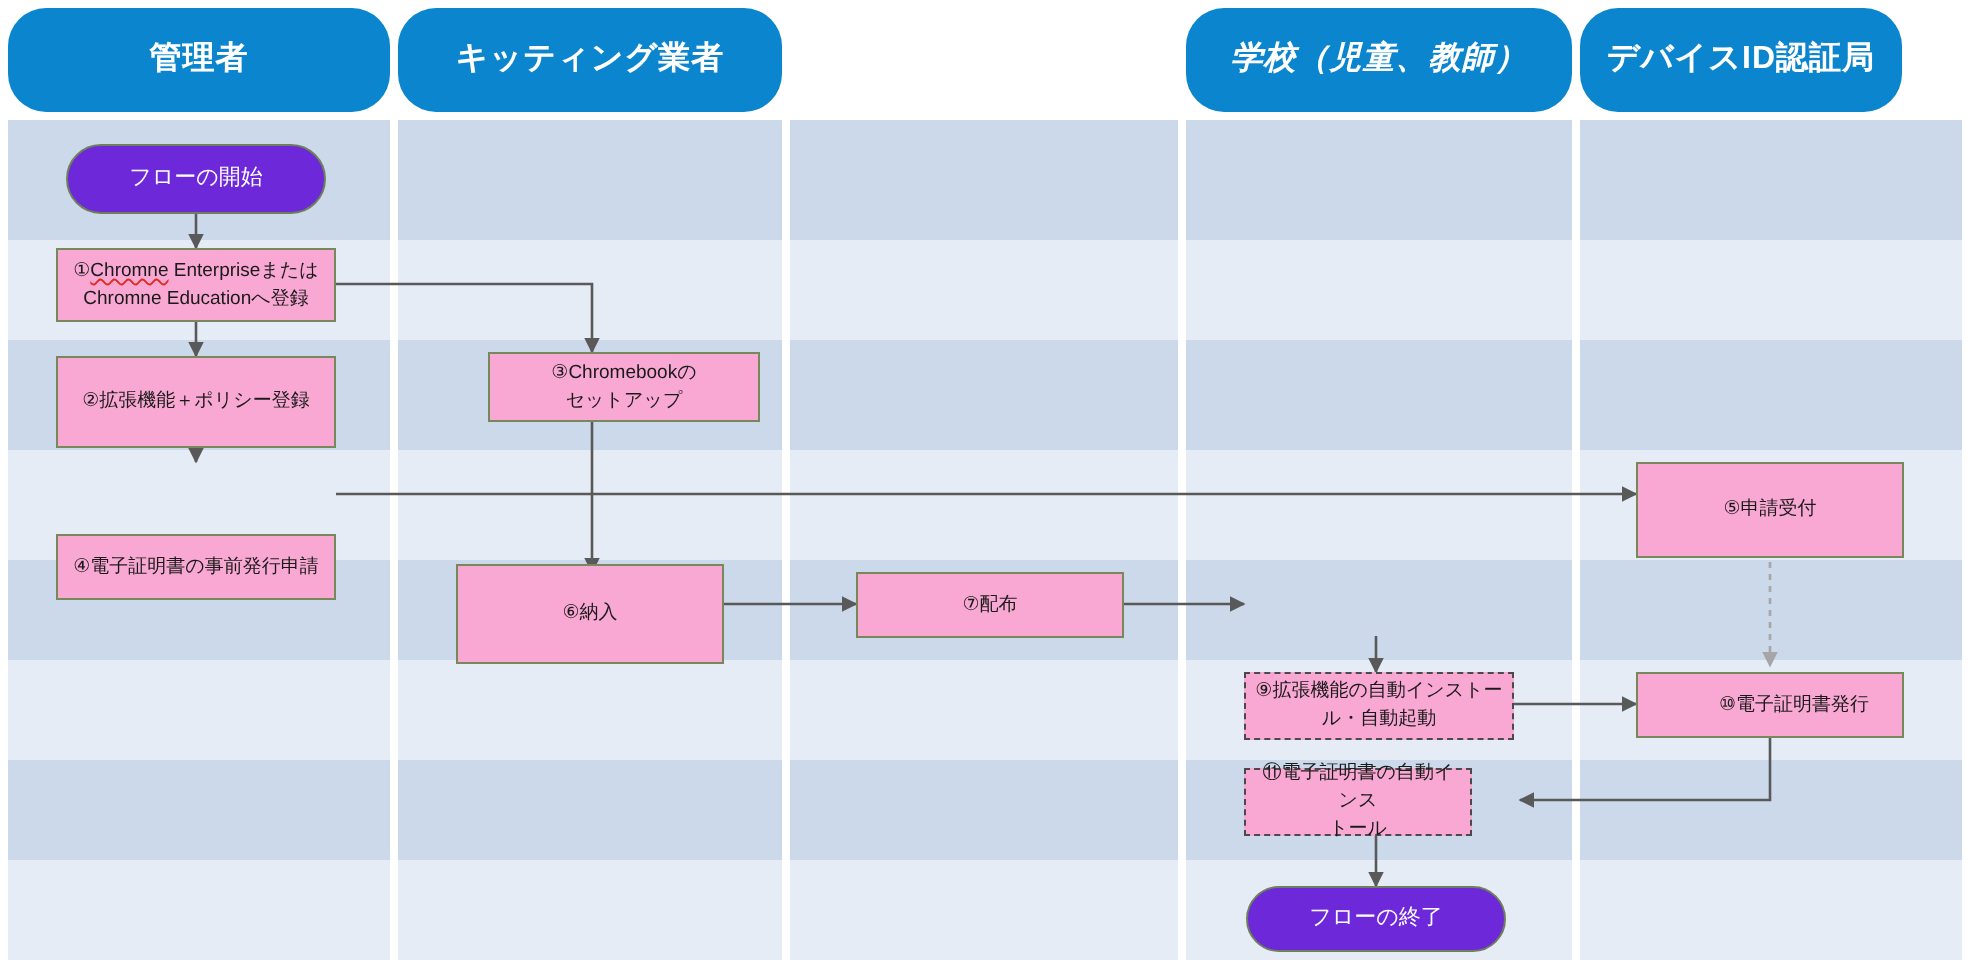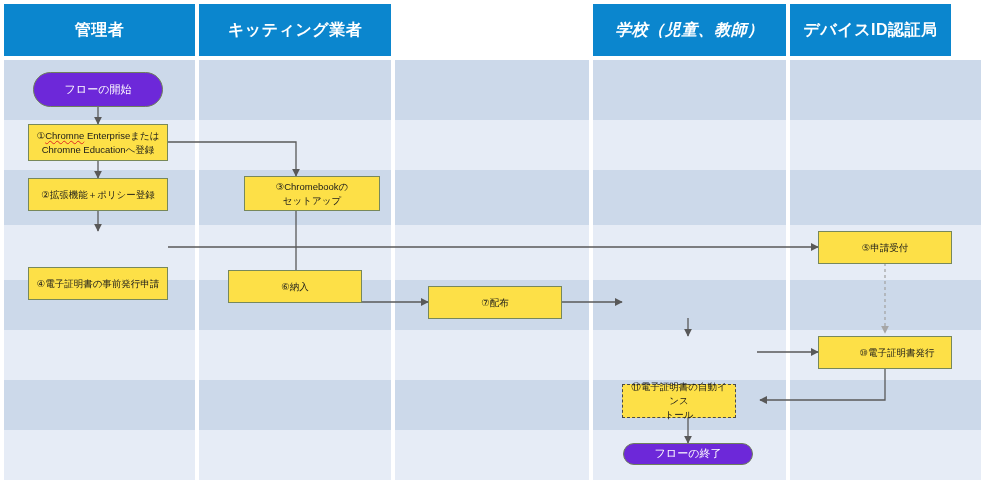--- a/index.html
+++ b/index.html
@@ -55,27 +55,28 @@
     color: #ffffff;
     font-weight: bold;
     font-size: 16px;
     display: flex;
     align-items: center;
     justify-content: center;
     letter-spacing: 0.5px;
     box-sizing: border-box;
     text-align: center;
     line-height: 1.1;
+    border-radius: 19px;
   }
 
   
   .node {
     position: absolute;
     box-sizing: border-box;
-    background: #fde047;
+    background: #f9a8d4;
     border: 1px solid #77885b;
     display: flex;
     align-items: center;
     justify-content: center;
     text-align: center;
     font-size: 9.5px;
     color: #1a1a1a;
     line-height: 1.45;
     padding: 2px 4px;
   }
@@ -177,51 +178,54 @@
   </svg>
 
   <div class="node terminator" style="left:33px; top:72px; width:130px; height:35px;">
     <span class="txt">フローの開始</span>
   </div>
 
   <div class="node" style="left:28px; top:124px; width:140px; height:37px;">
     <span class="txt"><span>①</span><span class="misspelled">Chromne</span><span> Enterpriseまたは</span><br><span>Chromne Educationへ登録</span></span>
   </div>
 
-  <div class="node" style="left:28px; top:178px; width:140px; height:33px;">
+  <div class="node" style="left:28px; top:178px; width:140px; height:46px;">
     <span class="txt">②拡張機能＋ポリシー登録</span>
   </div>
 
   <div class="node" style="left:244px; top:176px; width:136px; height:35px;">
     <span class="txt"><span>③Chromebookの</span><br><span>セットアップ</span></span>
   </div>
 
   <div class="node" style="left:28px; top:231px; width:140px; height:33px;margin-top:36px;">
     <span class="txt">④電子証明書の事前発行申請</span>
   </div>
 
-  <div class="node" style="left:818px; top:231px; width:134px; height:33px;justify-content:center;">
+  <div class="node" style="left:818px; top:231px; width:134px; height:48px;justify-content:center;">
     <span class="txt">⑤申請受付</span>
   </div>
 
-  <div class="node" style="left:228px; top:270px; width:134px; height:33px;">
+  <div class="node" style="left:228px; top:282px; width:134px; height:50px;">
     <span class="txt">⑥納入</span>
   </div>
 
   <div class="node" style="left:428px; top:286px; width:134px; height:33px;">
     <span class="txt">⑦配布</span>
   </div>
 
 
+  <div class="node dashed" style="left:622px; top:336px; width:135px; height:34px;">
+    <span class="txt"><span>⑨拡張機能の自動インストー</span><br><span>ル・自動起動</span></span>
+  </div>
 
   <div class="node" style="left:818px; top:336px; width:134px; height:33px;padding-left:28px;">
     <span class="txt">⑩電子証明書発行</span>
   </div>
 
   <div class="node dashed" style="left:622px; top:384px; width:114px; height:34px;">
     <span class="txt"><span>⑪電子証明書の自動インス</span><br><span>トール</span></span>
   </div>
 
-  <div class="node terminator" style="left:623px; top:443px; width:130px; height:22px;">
+  <div class="node terminator" style="left:623px; top:443px; width:130px; height:33px;">
     <span class="txt">フローの終了</span>
   </div>
 
 </div>
 
 </body></html>

